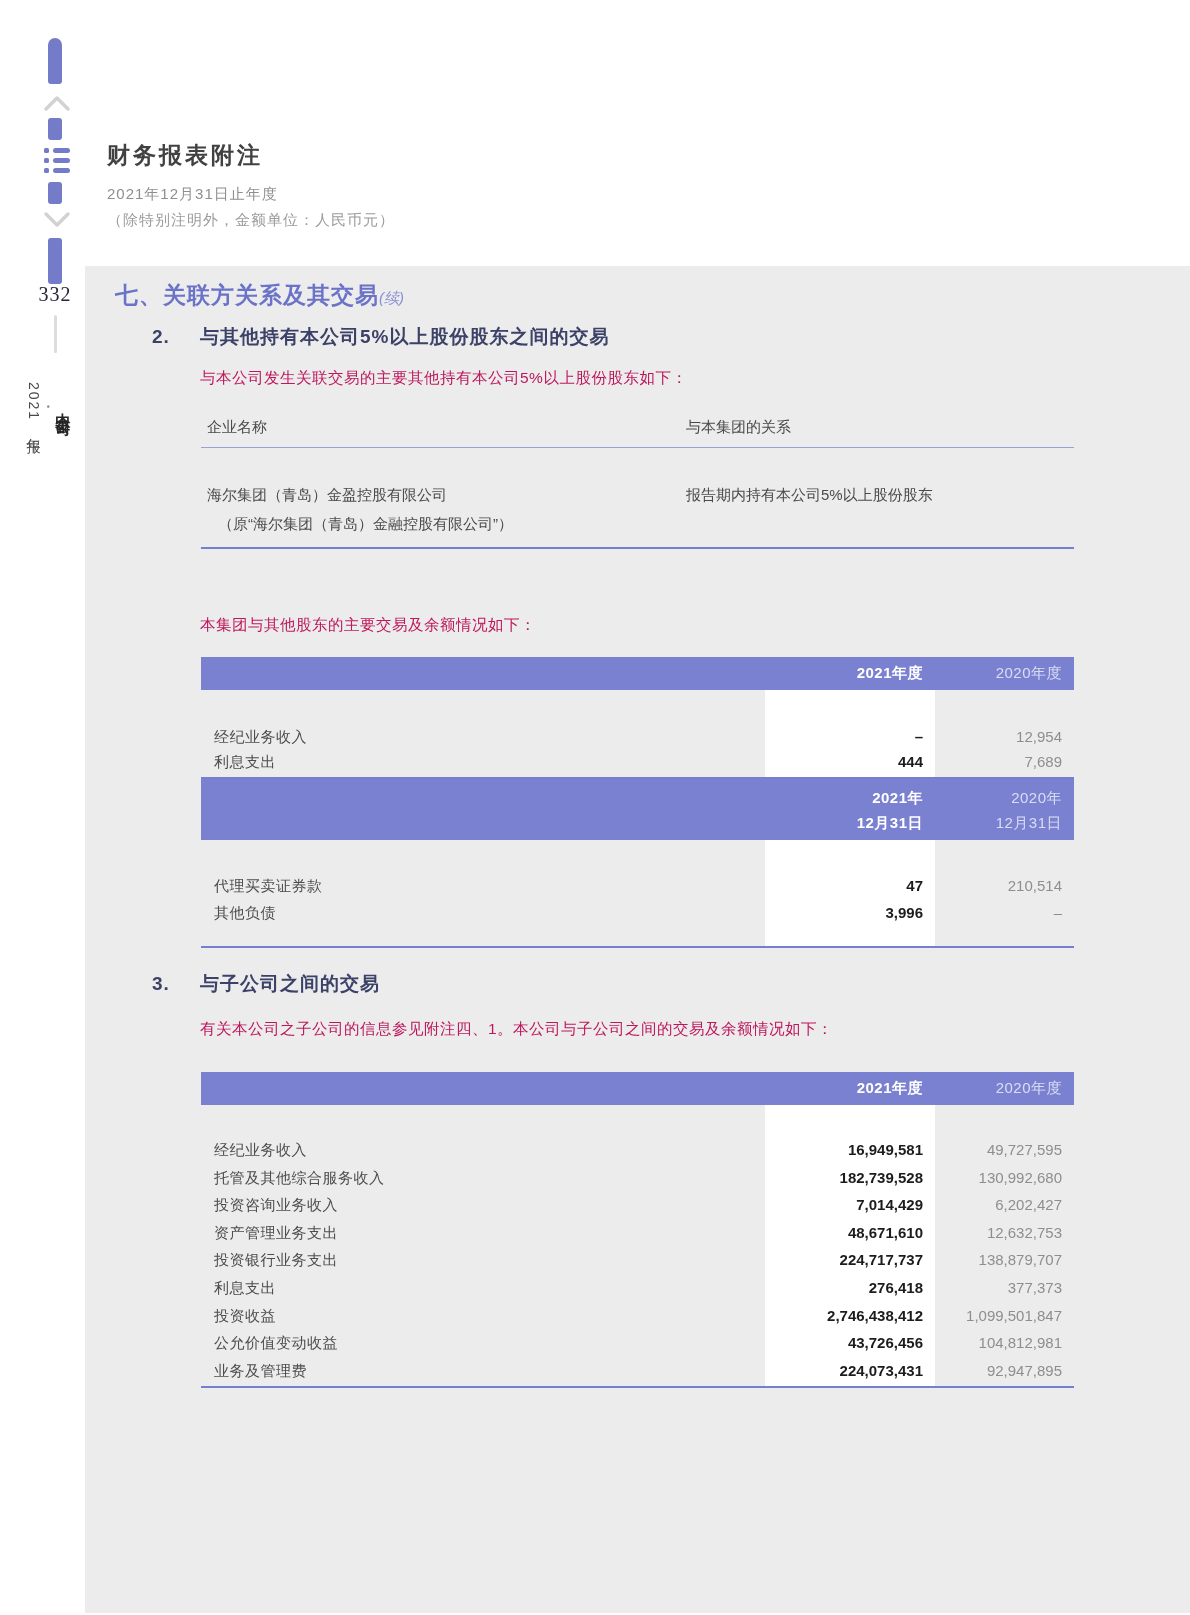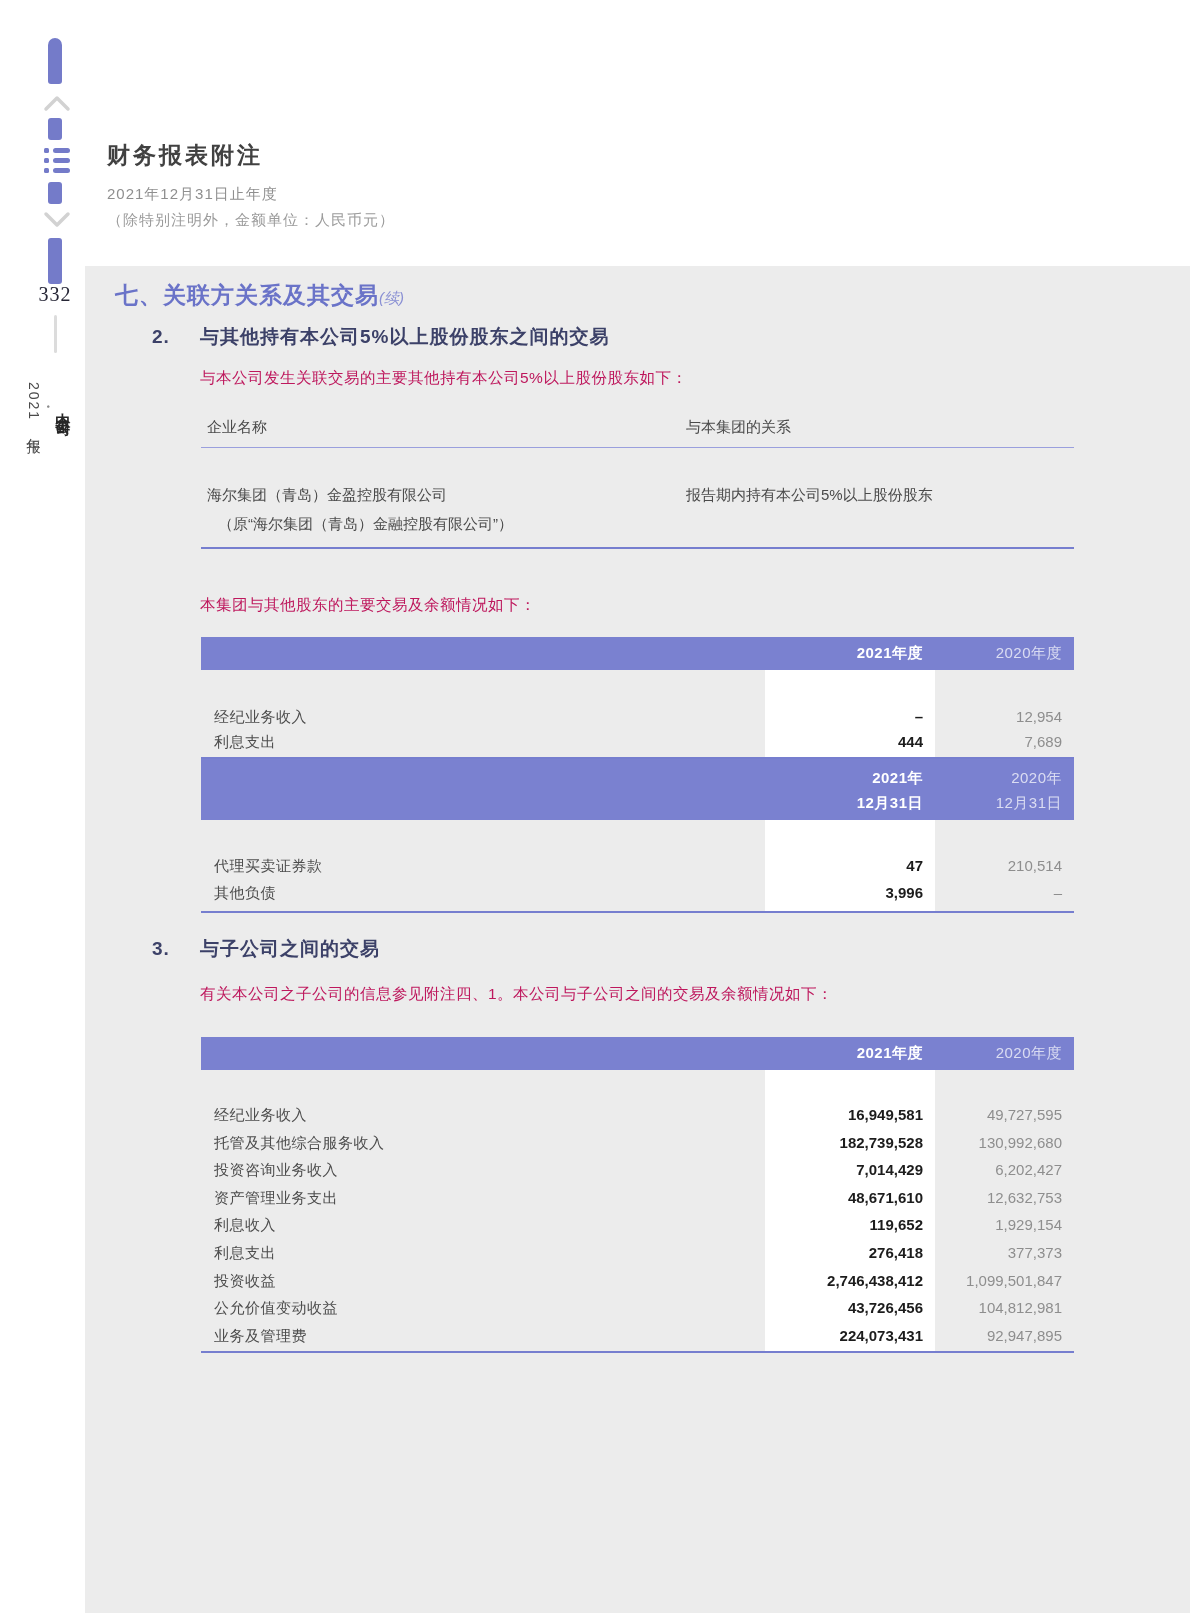--- a/index.html
+++ b/index.html
@@ -62,21 +62,21 @@
   }
   .sec-title .continued { font-size:15px; font-weight:400; font-style:italic; color:#8A90D4; letter-spacing:0; }
 
   .sub-head { display:flex; margin-left:67px; line-height:27px; font-size:19px; font-weight:700; color:#3C4168; letter-spacing:1px; }
   .sub-head .num { width:48px; }
   .sub-head-2 { margin-top:10px; }
   .sub-head-3 { margin-top:22px; }
 
   .para { margin-left:115px; line-height:24px; font-size:15.5px; color:#be185d; letter-spacing:0.5px; }
   .para-1 { margin-top:16px; }
-  .para-2 { margin-top:44px; }
+  .para-2 { margin-top:64px; }
   .para-3 { margin-top:20px; }
 
   
   .sh-table { margin:26px 0 0 116px; width:873px; font-size:15px; color:#4a4a4a; }
   .sh-head { display:flex; line-height:22px; padding-bottom:9px; border-bottom:1px solid #9A9FDD; }
   .sh-col-name { width:485px; padding-left:6px; }
   .sh-col-rel  { flex:1; }
   .sh-body { display:flex; padding:32px 0 9px 0; border-bottom:2px solid #767ECF; }
   .sh-body .line { line-height:29px; }
   .sh-body .line2 { padding-left:11px; }
@@ -95,21 +95,21 @@
   .t-row { display:flex; position:relative; }
   .c-label { width:564px; padding-left:13px; color:#4d4d4d; letter-spacing:0.5px; }
   .c-2021  { width:170px; padding-right:12px; text-align:right; font-weight:700; color:#1c1c1c; }
   .c-2020  { flex:1; padding-right:12px; text-align:right; color:#8e8e8e; }
 
   .t-transactions { margin-top:20px; }
   .t-transactions .t-body { padding:34px 0 3px 0; }
   .t-transactions .t-row  { line-height:25px; }
 
   .t-balances { }
-  .t-balances .t-body { padding:32px 0 5px 0; }
+  .t-balances .t-body { padding:32px 0 20px 0; }
   .t-balances .t-row  { line-height:27px; }
 
   .t-subsidiary { margin-top:31px; }
   .t-subsidiary .t-body { padding:31px 0 2px 0; }
   .t-subsidiary .t-row  { line-height:27.6px; }
 </style>
 </head>
 <body>
 
 <div class="rail">
@@ -264,23 +264,23 @@
           <div class="c-label">投资咨询业务收入</div>
           <div class="c-2021">7,014,429</div>
           <div class="c-2020">6,202,427</div>
         </div>
         <div class="t-row">
           <div class="c-label">资产管理业务支出</div>
           <div class="c-2021">48,671,610</div>
           <div class="c-2020">12,632,753</div>
         </div>
         <div class="t-row">
-          <div class="c-label">利息收入</div>
-          <div class="c-2021">119,652</div>
-          <div class="c-2020">1,929,154</div>
+          <div class="c-label">投资银行业务支出</div>
+          <div class="c-2021">224,717,737</div>
+          <div class="c-2020">138,879,707</div>
         </div>
         <div class="t-row">
           <div class="c-label">利息支出</div>
           <div class="c-2021">276,418</div>
           <div class="c-2020">377,373</div>
         </div>
         <div class="t-row">
           <div class="c-label">投资收益</div>
           <div class="c-2021">2,746,438,412</div>
           <div class="c-2020">1,099,501,847</div>

